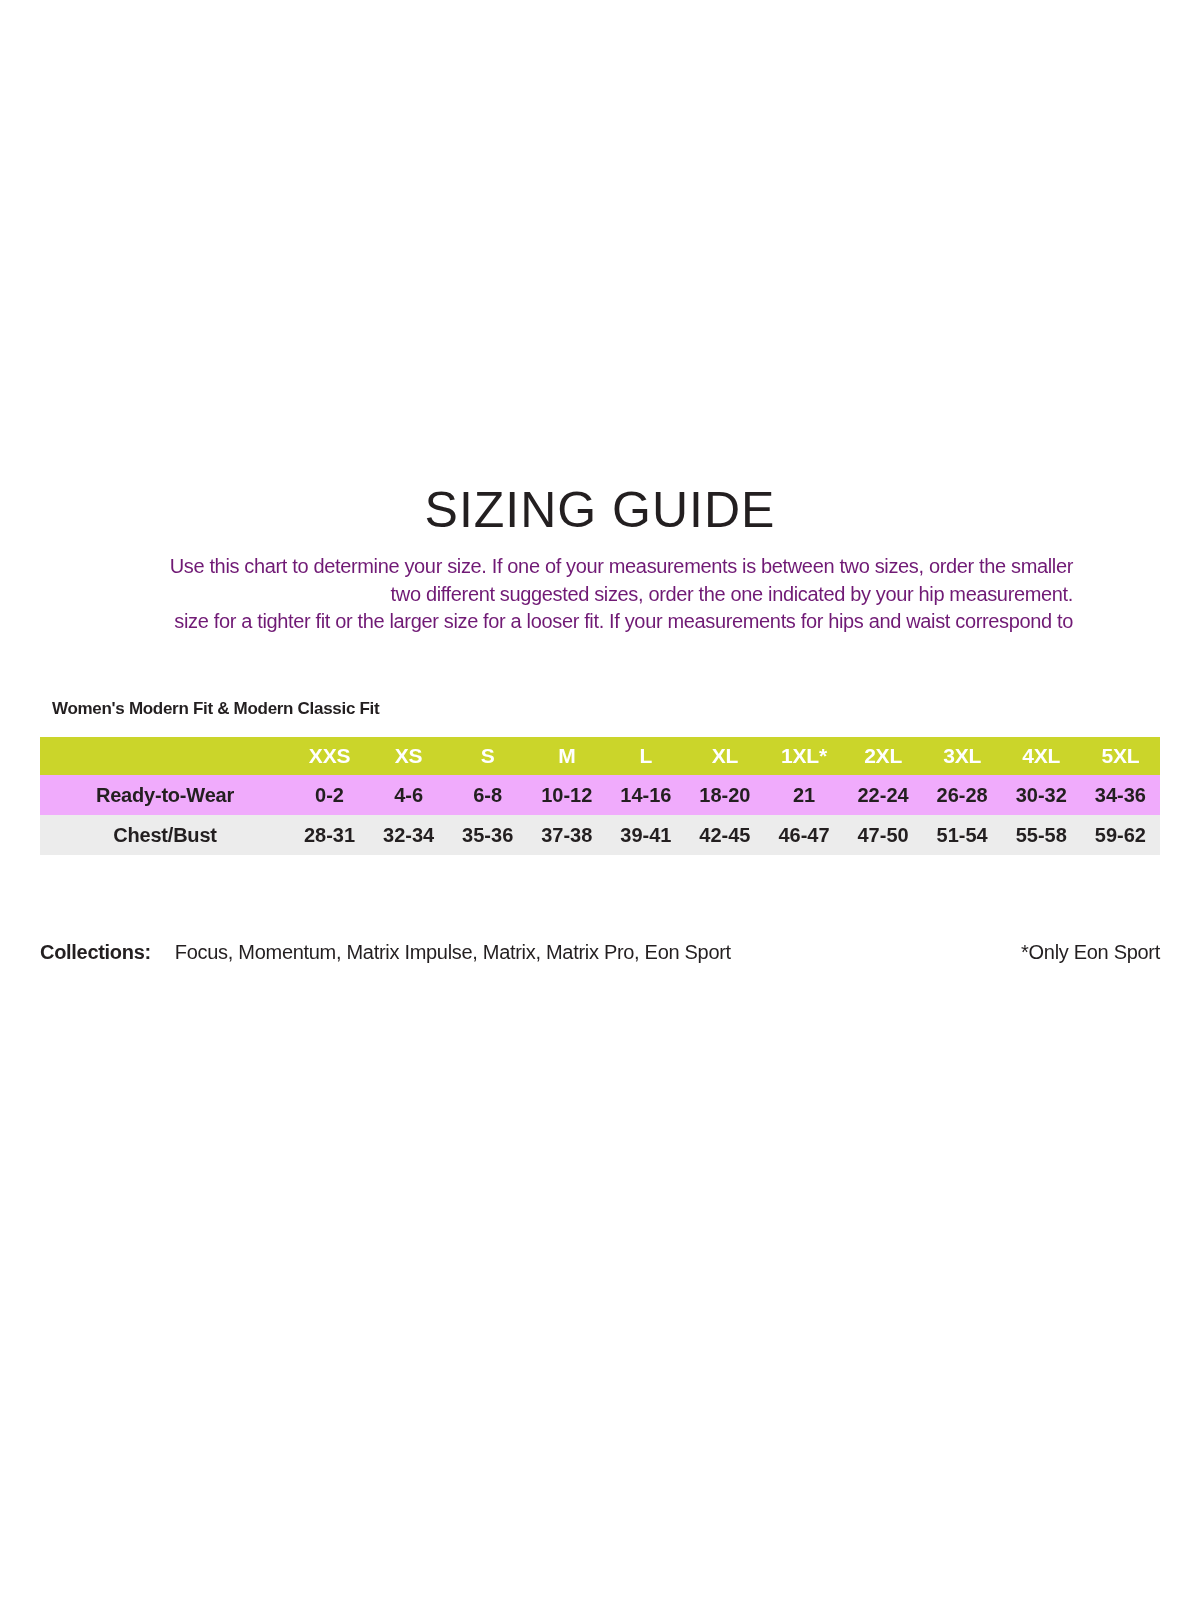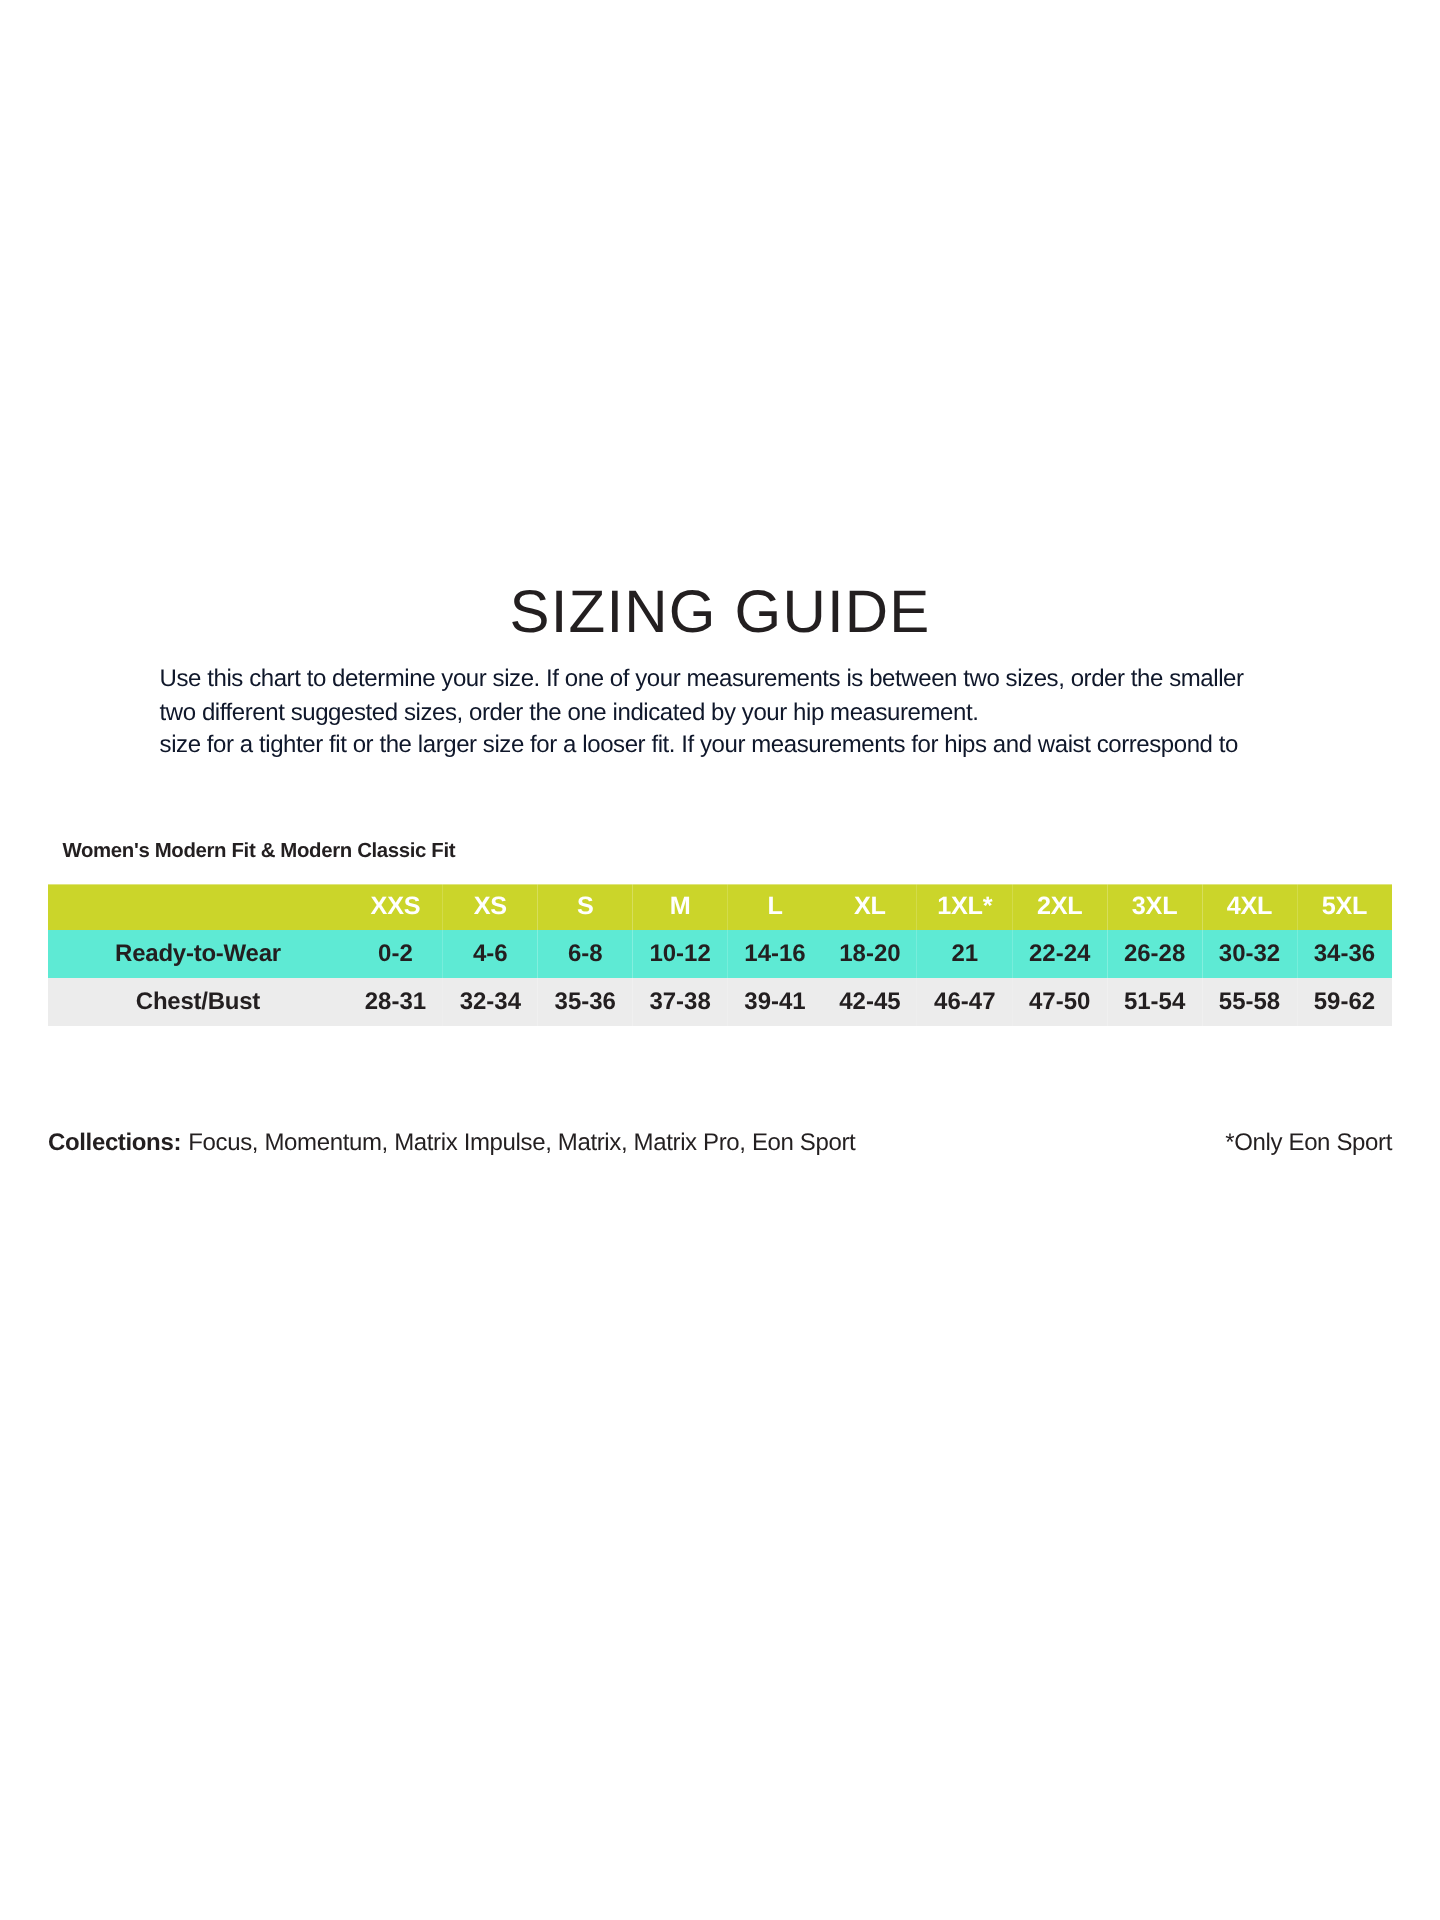--- a/index.html
+++ b/index.html
@@ -28,21 +28,22 @@
     color: #231f20;
   }
   .intro {
     position: absolute;
     top: 553px;
     left: 133px;
     width: 940px;
     font-size: 20px;
     line-height: 27.5px;
     letter-spacing: -0.35px;
-    color: #0f172a;
+    color: #701a75;
+    text-align: right;
   }
   .intro .line { white-space: nowrap; }
   .section-title {
     position: absolute;
     top: 699px;
     left: 52px;
     font-size: 17px;
     font-weight: bold;
     letter-spacing: -0.3px;
     color: #231f20;
@@ -63,40 +64,40 @@
     font-weight: bold;
     color: #231f20;
   }
   table.sizing thead th {
     height: 38px;
     background: #cbd52a;
     color: #ffffff;
     font-size: 21px;
     letter-spacing: -0.2px;
   }
-  table.sizing tbody tr { height: 40px; background: #5eead4; }
+  table.sizing tbody tr { height: 40px; background: #f0abfc; }
   table.sizing tbody tr:nth-child(even) { background: #ececec; }
   table.sizing tbody th.row-label {
     font-weight: bold;
     letter-spacing: -0.2px;
   }
   .footer-line {
     position: absolute;
     top: 941px;
     left: 40px;
     width: 1120px;
     display: flex;
     justify-content: space-between;
     font-size: 20px;
     letter-spacing: -0.3px;
     color: #231f20;
   }
   .footer-line .collections-label {
     font-weight: bold;
-    margin-right: 6px;
+    margin-right: 24px;
   }
 </style>
 </head>
 <body>
 
 <div class="page">
 
   <div class="title">SIZING GUIDE</div>
 
   <div class="intro">

